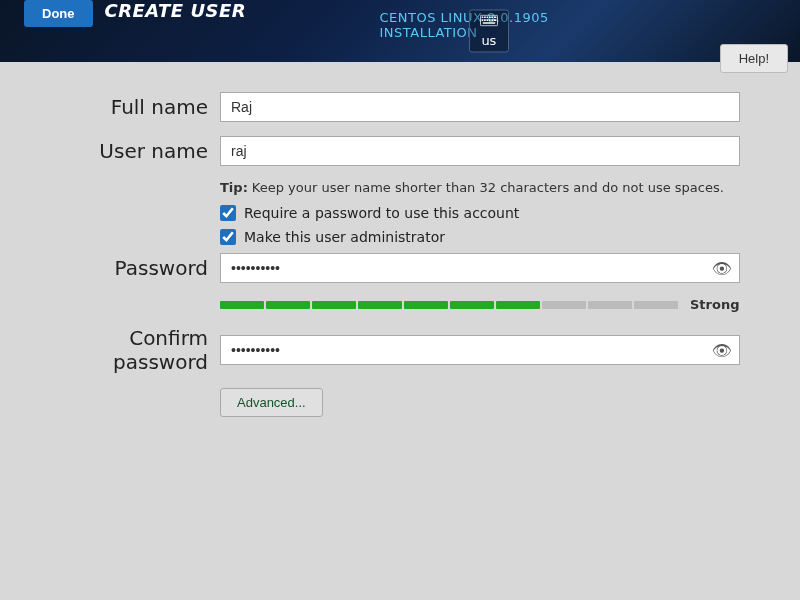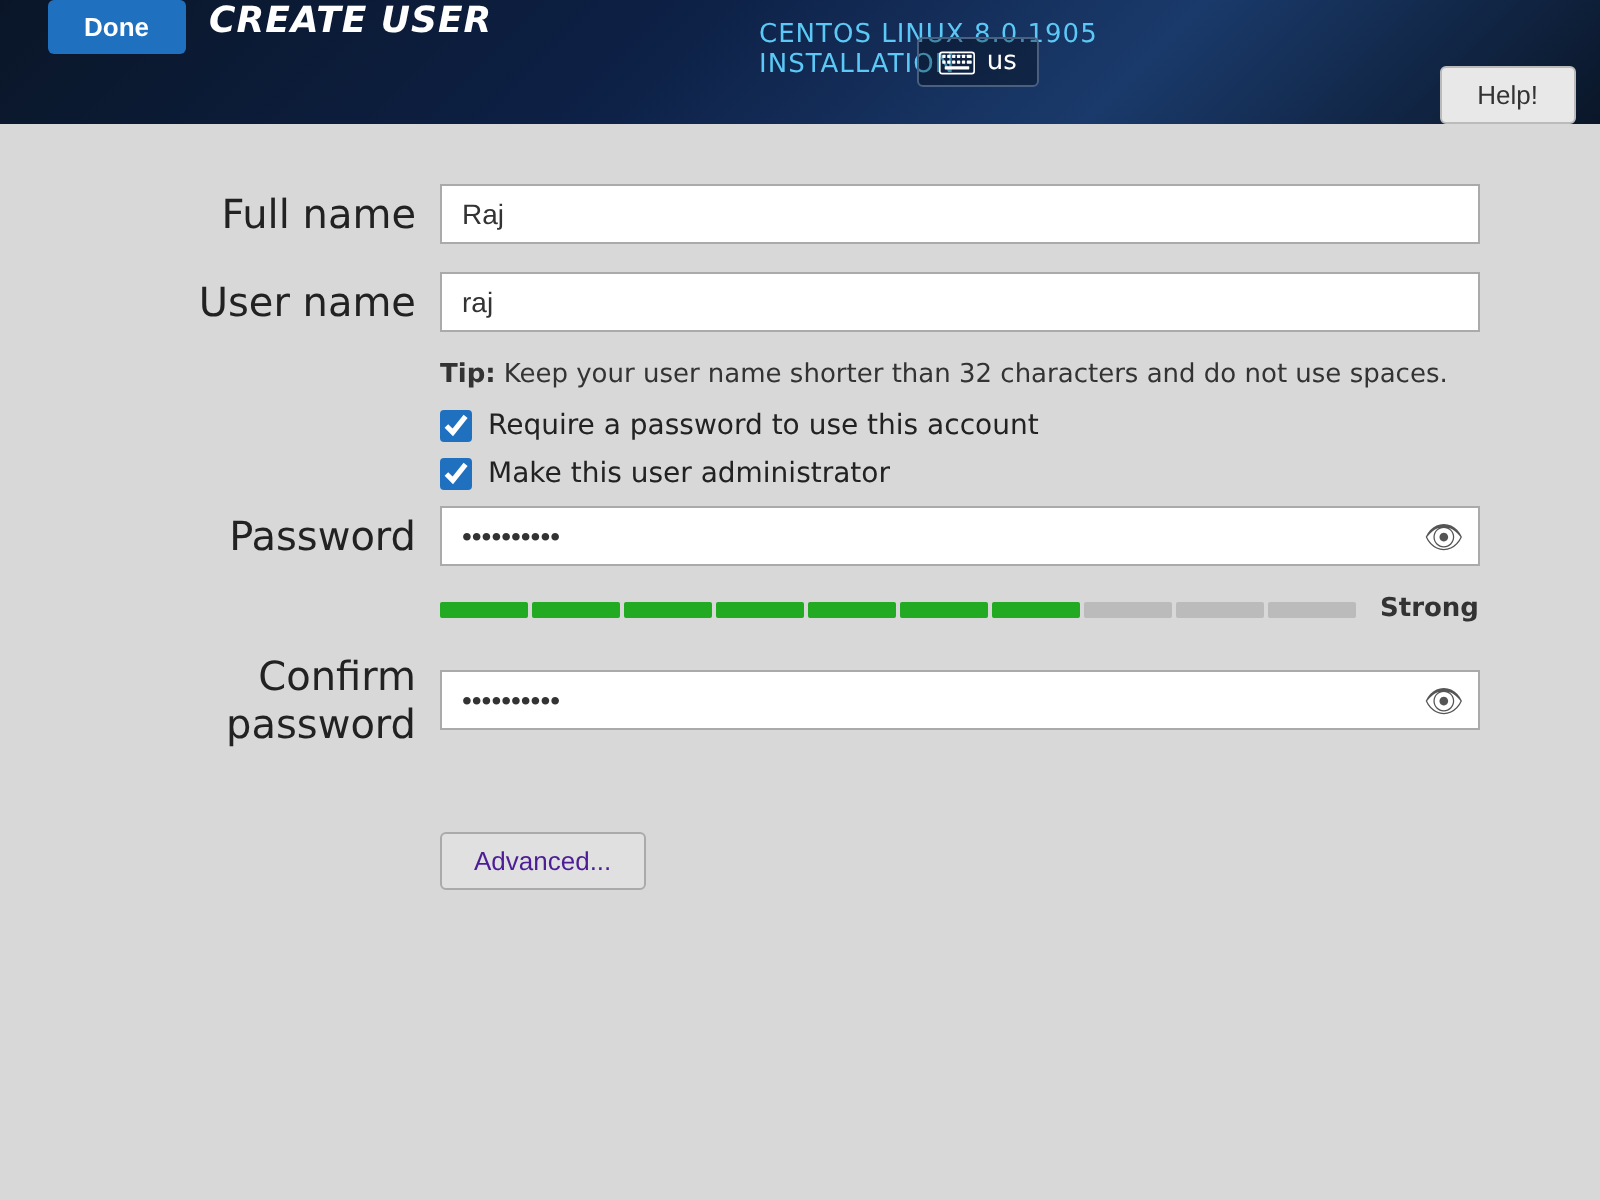--- a/index.html
+++ b/index.html
@@ -70,23 +70,24 @@
       transform: translateX(-50%);
       top: 18px;
     }
     .keyboard-icon-svg {
       width: 18px;
       height: 12px;
     }
 
     .header-right {
       display: flex;
-      align-items: flex-end;
+      align-items: flex-start;
       padding: 0 12px;
       margin-left: auto;
+      margin-top: 44px;
     }
     .help-button {
       background: #e8e8e8;
       color: #333;
       border: 1px solid #bbb;
       padding: 6px 18px;
       font-size: 13px;
       cursor: pointer;
       border-radius: 3px;
     }
@@ -201,40 +202,39 @@
     .seg-filled { background: #22aa22; }
     .seg-empty { background: #bbb; }
 
     
     .advanced-row {
       padding-left: 160px;
       margin-top: 6px;
     }
     .advanced-button {
       background: #e0e0e0;
-      color: #4c1d95;
+      color: #14532d;
       border: 1px solid #aaa;
       padding: 6px 16px;
       font-size: 13px;
       cursor: pointer;
       border-radius: 3px;
-      margin-top: 28px;
     }
   </style>
 </head>
 <body>
 
 <div class="header">
   <div class="header-left">
     <button class="done-button">Done</button>
     <span class="header-title">CREATE USER</span>
   </div>
   <div style="flex:1; position:relative; display:flex; align-items:center; justify-content:center;">
     <span class="header-subtitle">CENTOS LINUX 8.0.1905 INSTALLATION</span>
-    <div class="keyboard-widget" style="top:50%; transform:translate(-50%,-50%);">
+    <div class="keyboard-widget" style="top:50%; transform:translate(-50%,-50%);flex-direction:column;">
       <svg class="keyboard-icon-svg" viewBox="0 0 22 14" fill="none" xmlns="http://www.w3.org/2000/svg">
         <rect x="0.5" y="0.5" width="21" height="13" rx="1.5" stroke="white" stroke-width="1" fill="none"></rect>
         <rect x="2" y="2" width="2" height="2" fill="white" rx="0.3"></rect>
         <rect x="5" y="2" width="2" height="2" fill="white" rx="0.3"></rect>
         <rect x="8" y="2" width="2" height="2" fill="white" rx="0.3"></rect>
         <rect x="11" y="2" width="2" height="2" fill="white" rx="0.3"></rect>
         <rect x="14" y="2" width="2" height="2" fill="white" rx="0.3"></rect>
         <rect x="17" y="2" width="3" height="2" fill="white" rx="0.3"></rect>
         <rect x="2" y="5.5" width="2" height="2" fill="white" rx="0.3"></rect>
         <rect x="5" y="5.5" width="2" height="2" fill="white" rx="0.3"></rect>

